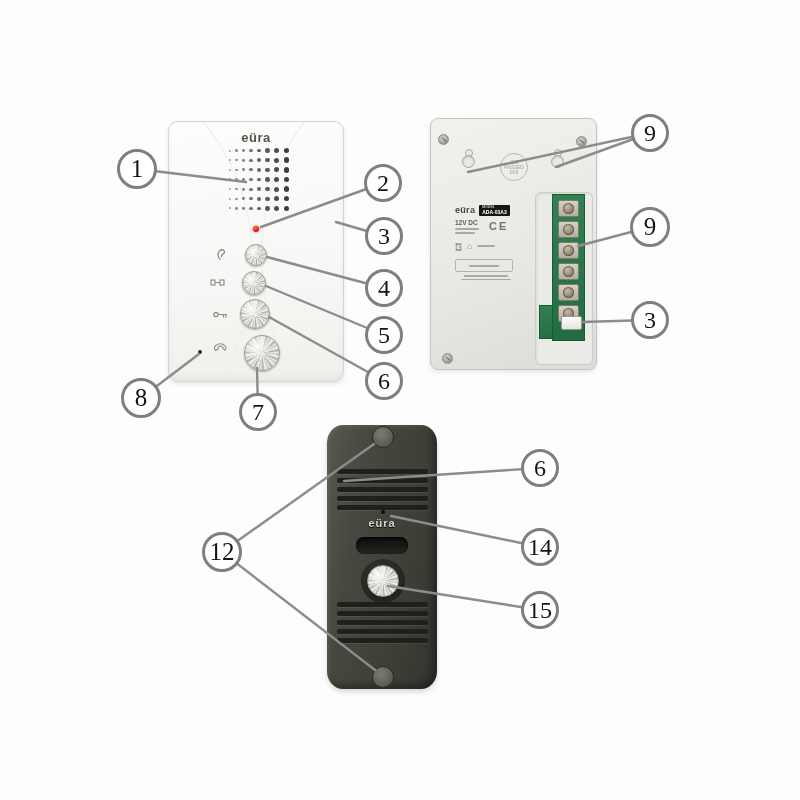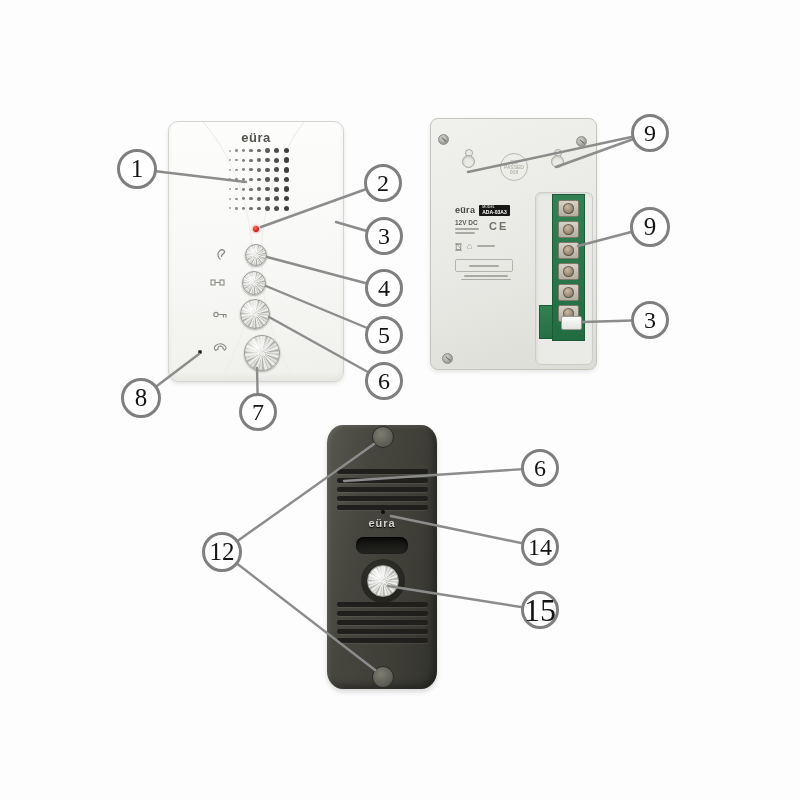--- a/index.html
+++ b/index.html
@@ -335,14 +335,14 @@
     <div class="callout" style="left: 365px; top: 316px; height: 38px; width: 38px; font-size: 24px; border-color: rgb(127, 127, 127);">5</div>
     <div class="callout" style="left: 365px; top: 362px; height: 38px; width: 38px; font-size: 24px; border-color: rgb(127, 127, 127);">6</div>
     <div class="callout" style="left: 239px; top: 393px; height: 38px; width: 38px; font-size: 24px; border-color: rgb(127, 127, 127);">7</div>
     <div class="callout" style="left: 121px; top: 378px; height: 40px; width: 40px; font-size: 25px; border-color: rgb(127, 127, 127);">8</div>
     <div class="callout" style="left: 631px; top: 114px; height: 38px; width: 38px; font-size: 24px; border-color: rgb(127, 127, 127);">9</div>
     <div class="callout" style="left: 630px; top: 207px; height: 40px; width: 40px; font-size: 25px; border-color: rgb(127, 127, 127);">9</div>
     <div class="callout" style="left: 631px; top: 301px; height: 38px; width: 38px; font-size: 24px; border-color: rgb(127, 127, 127);">3</div>
     <div class="callout" style="left: 202px; top: 532px; height: 40px; width: 40px; font-size: 25px; border-color: rgb(127, 127, 127);">12</div>
     <div class="callout" style="left: 521px; top: 449px; height: 38px; width: 38px; font-size: 24px; border-color: rgb(127, 127, 127);">6</div>
     <div class="callout" style="left: 521px; top: 528px; height: 38px; width: 38px; font-size: 24px; border-color: rgb(127, 127, 127);">14</div>
-    <div class="callout" style="left: 521px; top: 591px; height: 38px; width: 38px; font-size: 32px; border-color: rgb(127, 127, 127);">15</div>
+    <div class="callout" style="left: 521px; top: 591px; height: 38px; width: 38px; font-size: 24px; border-color: rgb(127, 127, 127);">15</div>
   </div>
 
 </body></html>

